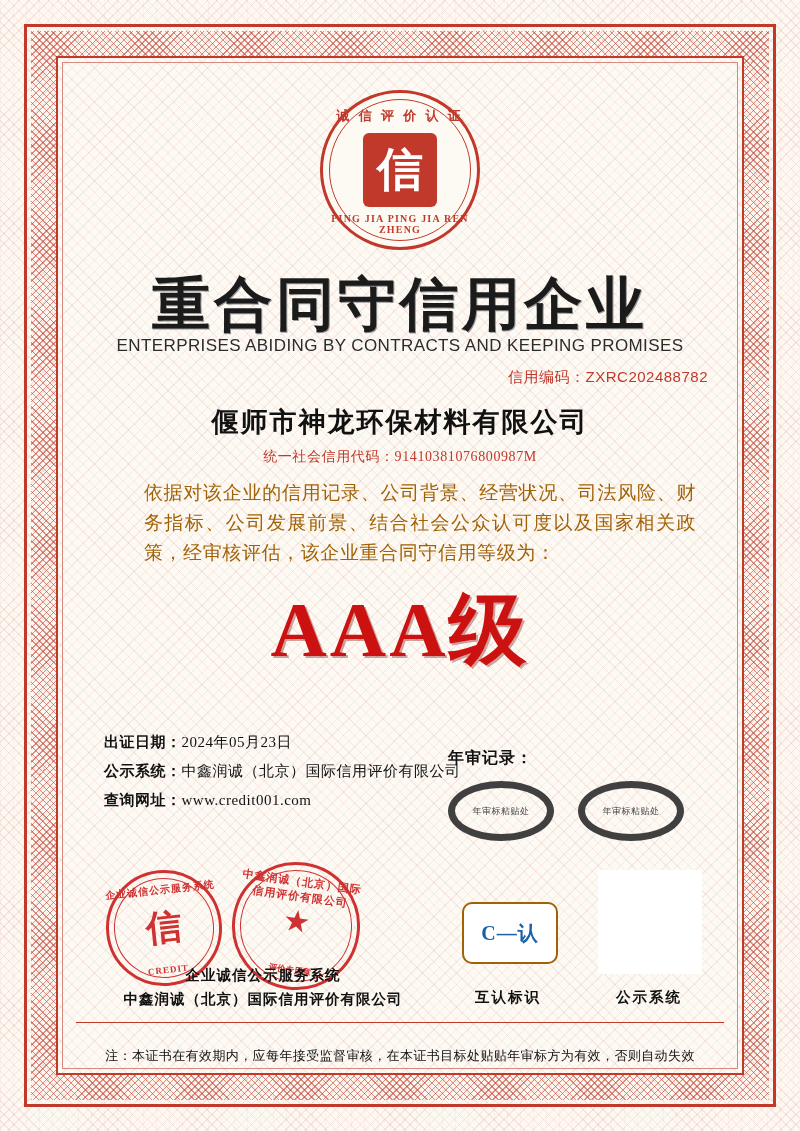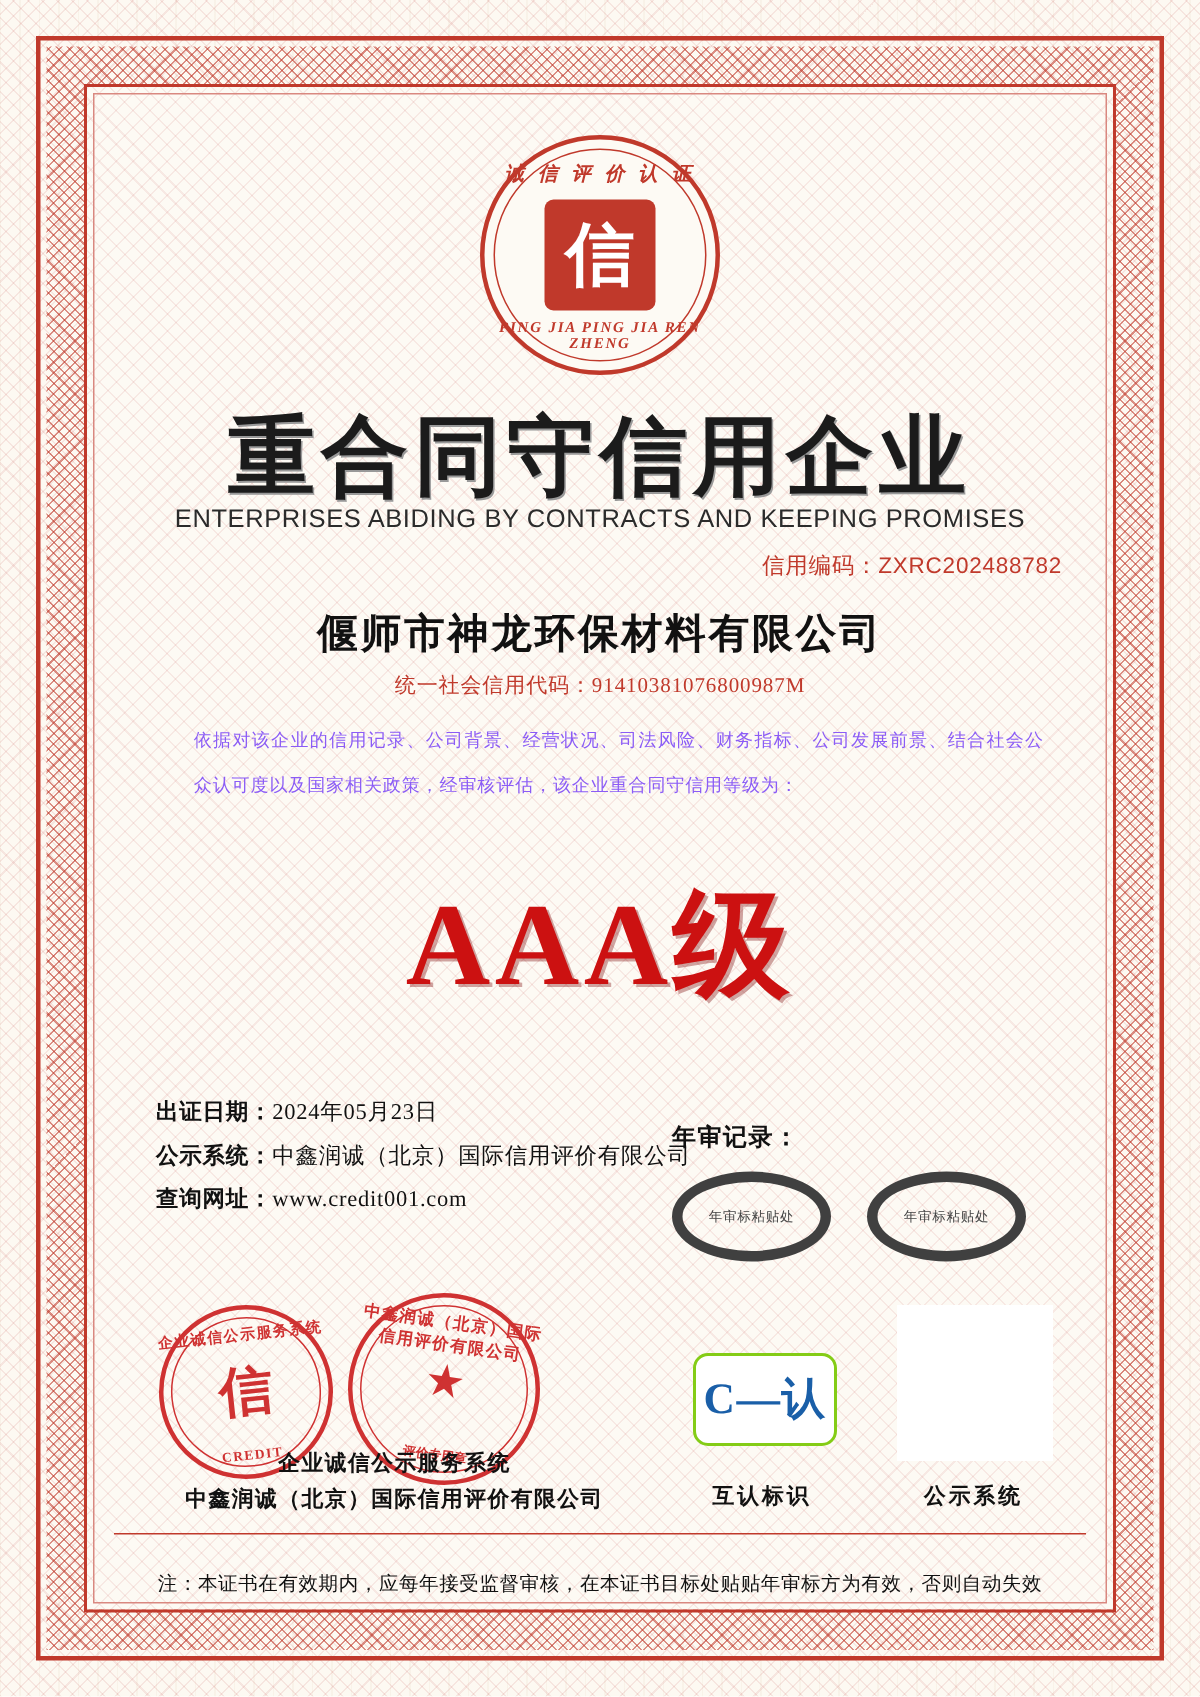--- a/index.html
+++ b/index.html
@@ -109,21 +109,20 @@
     text-align: center;
     font-weight: bold;
   }
   .emblem-top-text, .emblem-bottom-text {
     position: absolute;
     left: 0; right: 0;
     text-align: center;
     color: #c0392b;
     font-weight: bold;
     letter-spacing: 3px;
-    font-style: italic;
   }
   .emblem-top-text { top: 14px; font-size: 13px; }
   .emblem-bottom-text { bottom: 12px; font-size: 10px; letter-spacing: 1.2px; }
 
   
   .title-cn {
     position: absolute;
     top: 196px;
     left: 0; right: 0;
     text-align: center;
@@ -175,23 +174,23 @@
     font-size: 14px;
     color: #c0392b;
     letter-spacing: 0.6px;
   }
 
   .body-text {
     position: absolute;
     top: 408px;
     left: 34px;
     right: 34px;
-    font-size: 12px;
+    font-size: 19px;
     line-height: 30px;
-    color: #8b5cf6;
+    color: #a16207;
     text-align: justify;
     letter-spacing: 0.6px;
   }
   .body-text .indent { padding-left: 2.1em; display: block; }
 
   .grade {
     position: absolute;
     top: 508px;
     left: 0; right: 0;
     text-align: center;
@@ -309,28 +308,28 @@
     color: #111;
   }
   .cap1 { top: 896px; }
   .cap2 { top: 920px; }
 
   
   .mutual-logo {
     position: absolute;
     left: 392px; top: 832px;
     width: 92px; height: 58px;
-    border: 2px solid #84cc16;
+    border: 2px solid #a16207;
     border-radius: 10px;
     background: #ffffff;
     display: flex;
     align-items: center;
     justify-content: center;
     color: #1a5fa8;
-    font-size: 29px;
+    font-size: 20px;
     font-weight: bold;
     letter-spacing: 1px;
   }
   .mutual-label {
     position: absolute;
     left: 372px; top: 918px;
     width: 132px;
     text-align: center;
     font-size: 14.5px;
     font-weight: bold;

